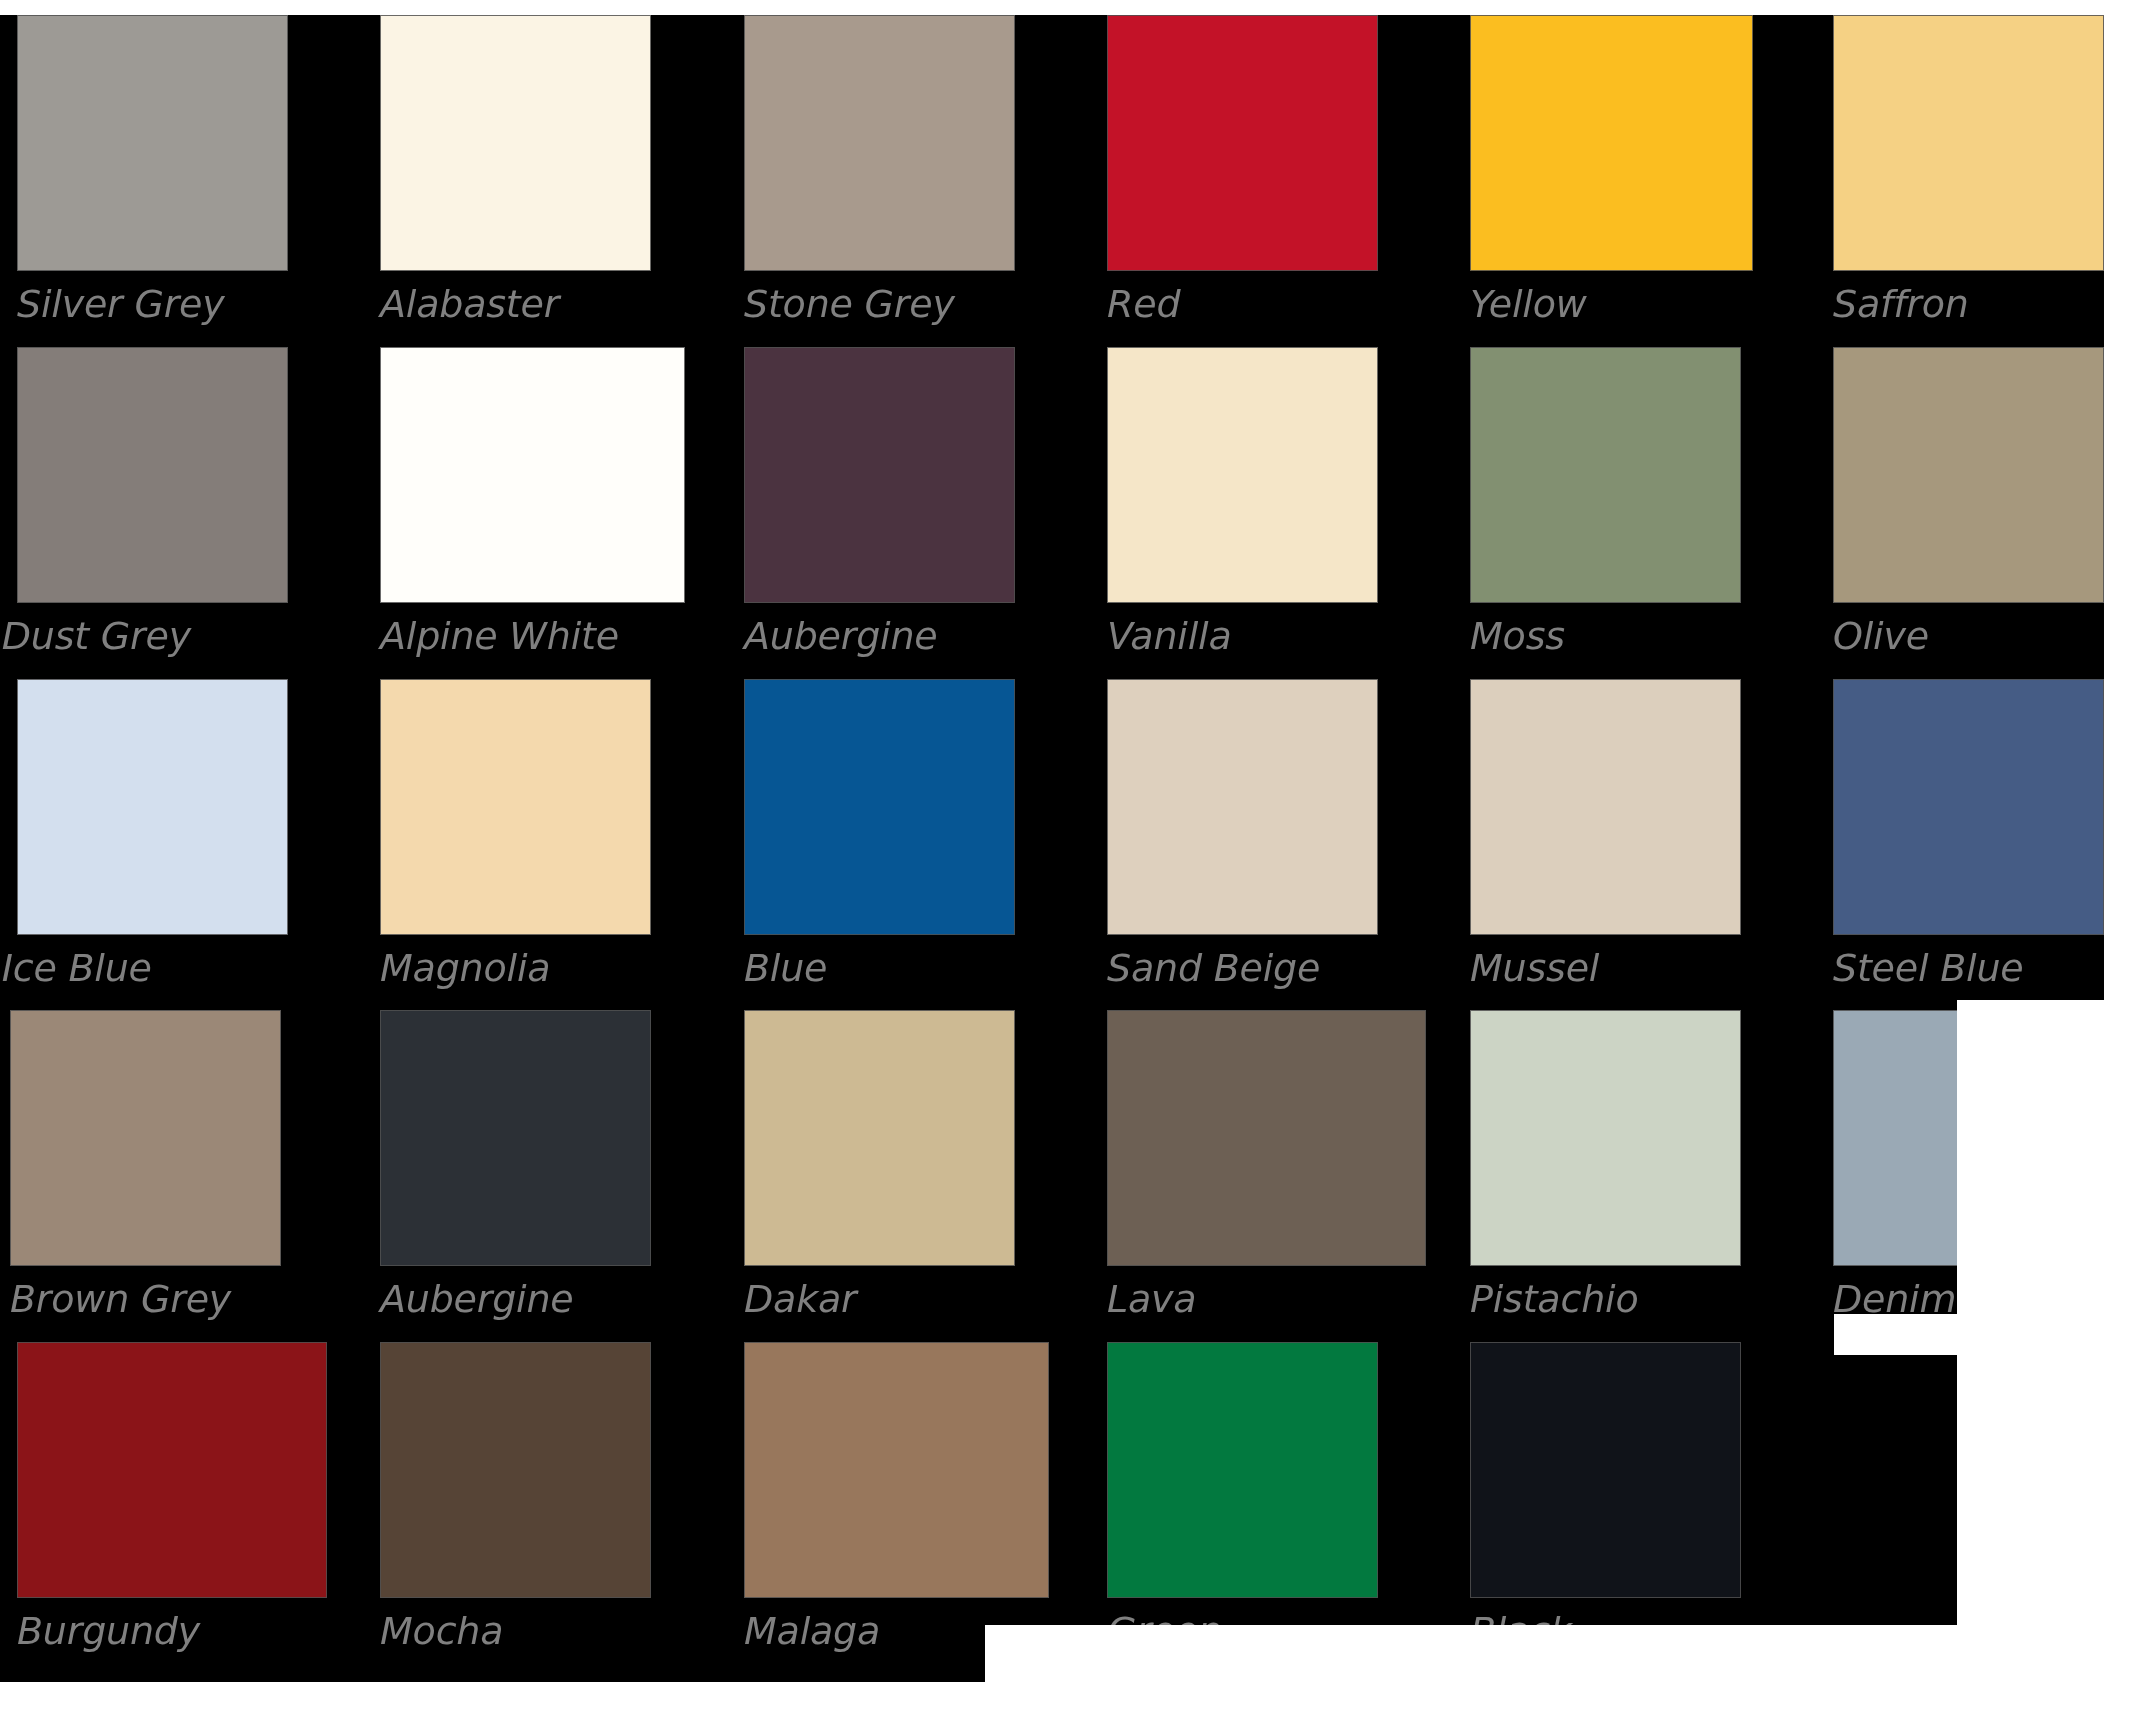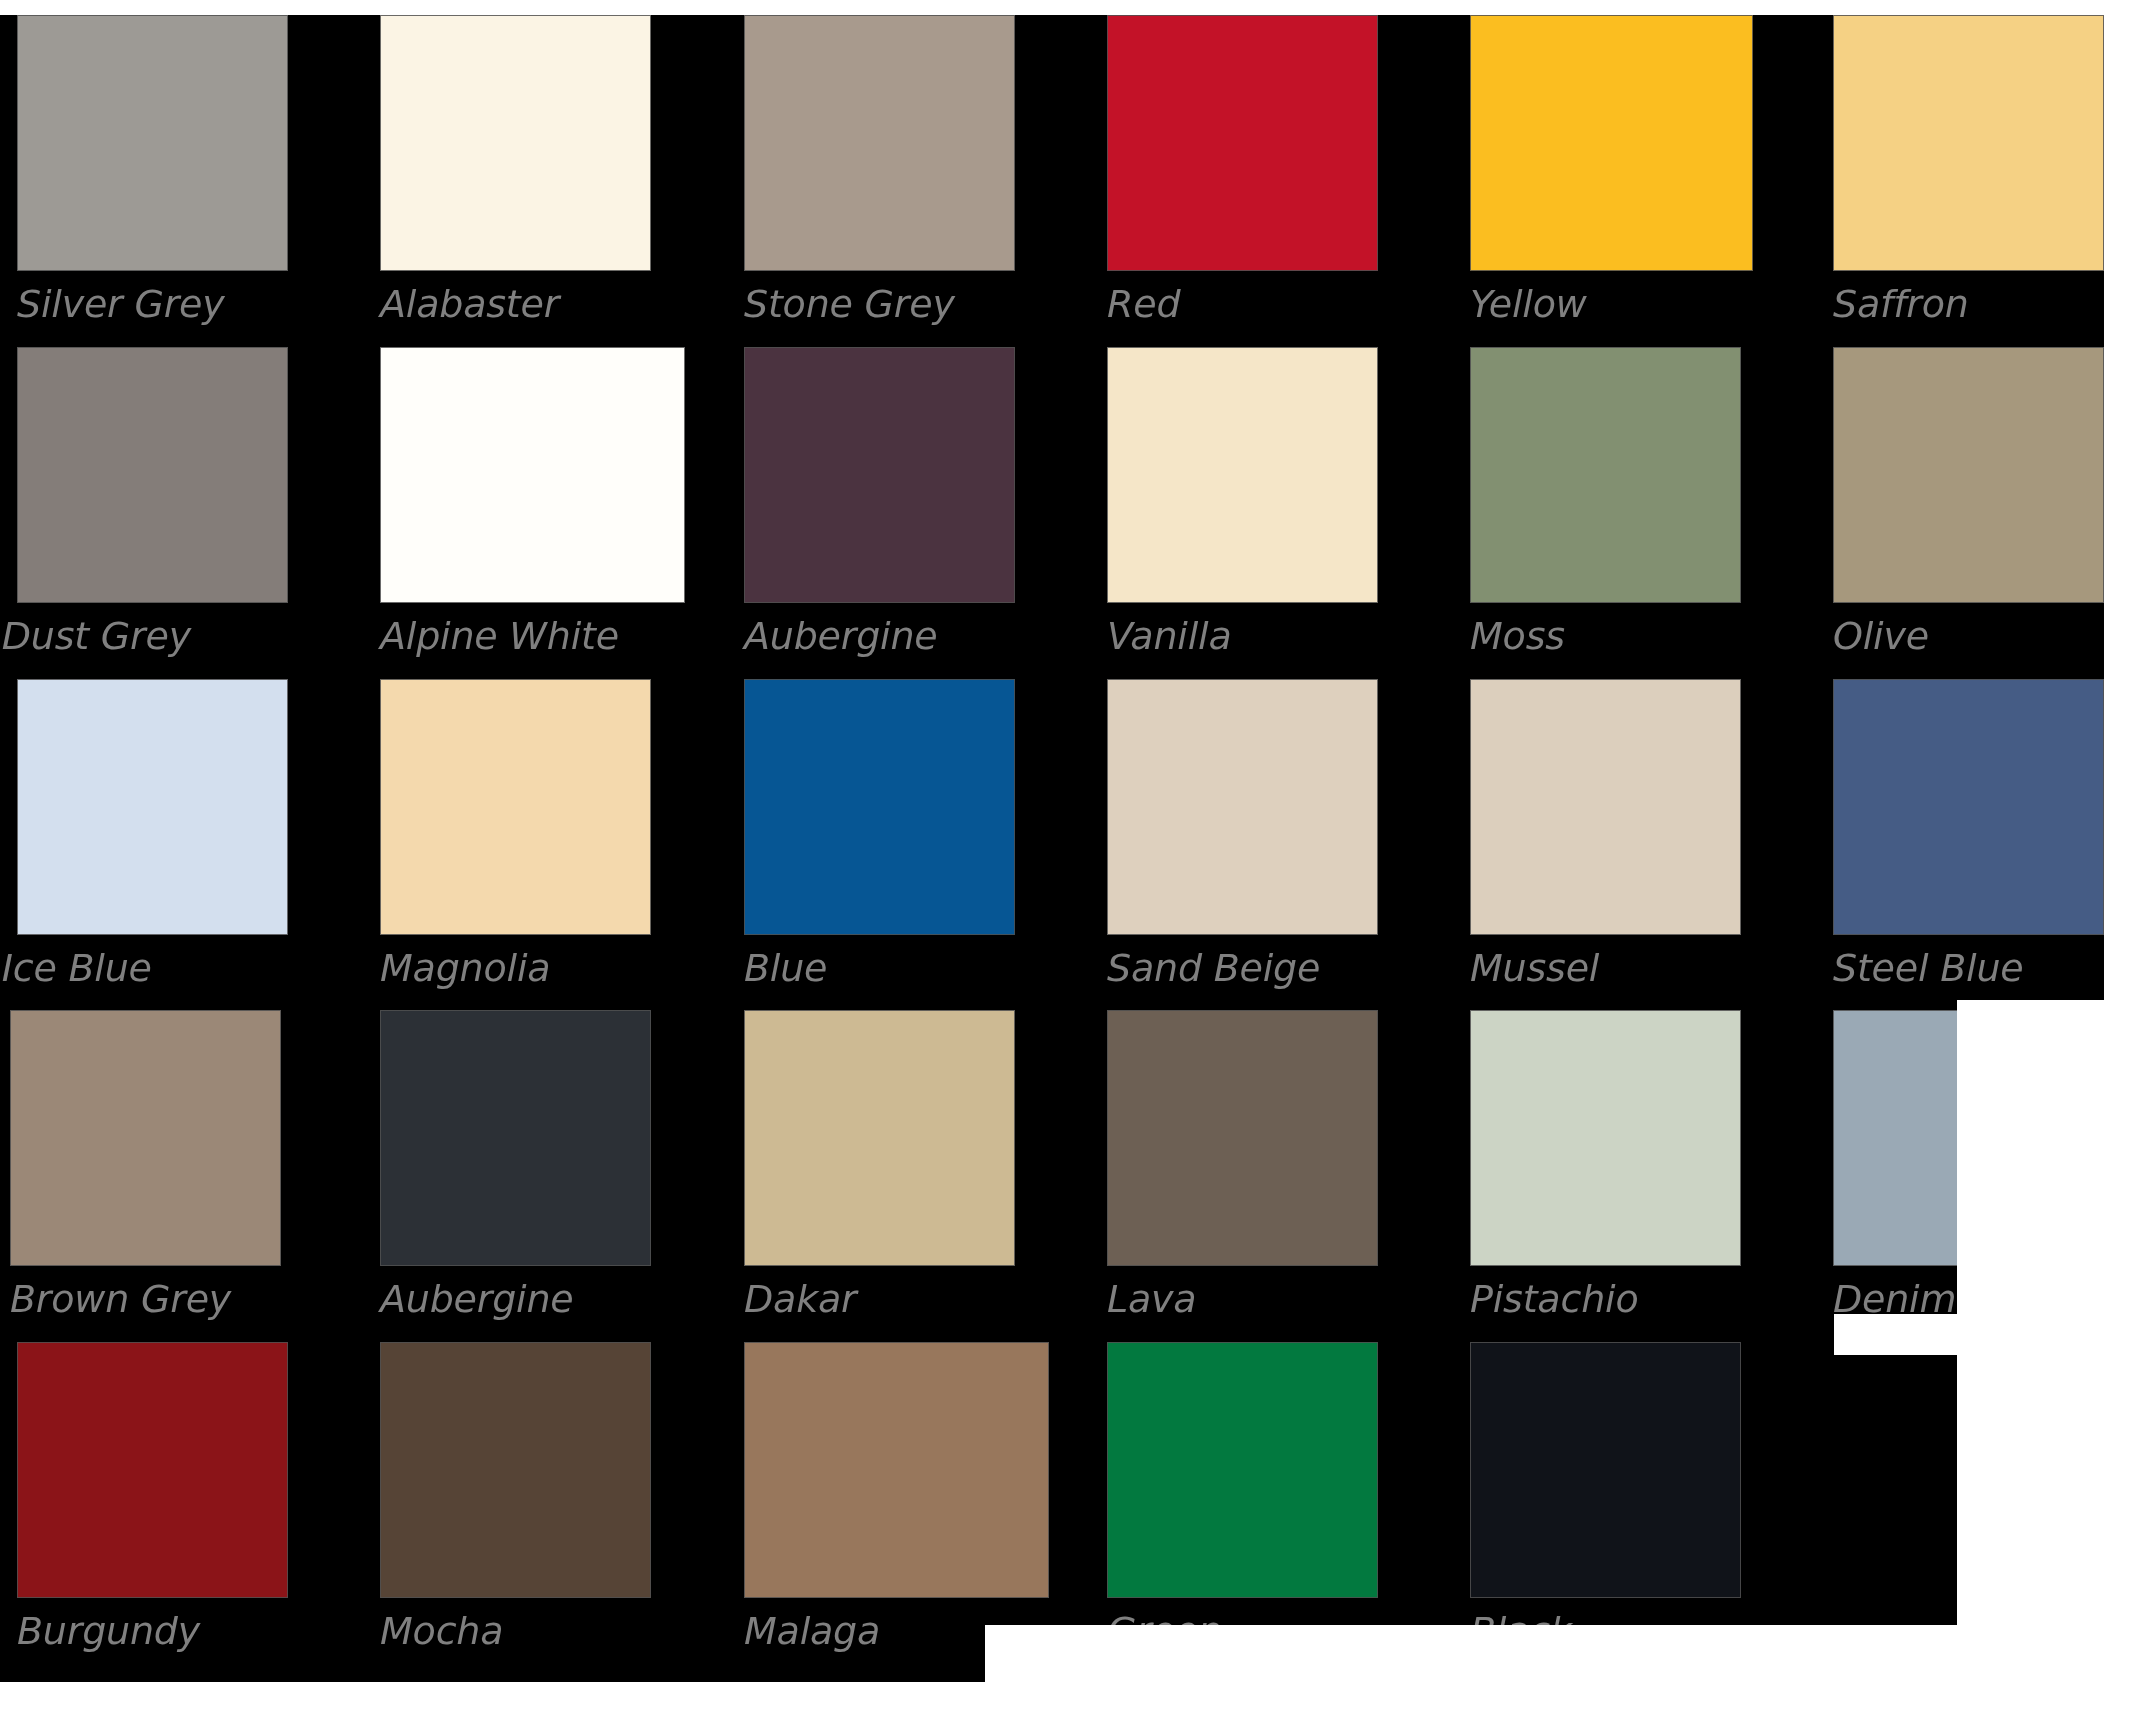--- a/index.html
+++ b/index.html
@@ -157,33 +157,33 @@
       <div class="chip-label">Brown Grey</div>
     </div>
     <div class="cell" style="left: 380px; top: 1010px; width: 271px; height: 315px;">
       <div class="chip" style="background: rgb(44, 48, 54);"></div>
       <div class="chip-label">Aubergine</div>
     </div>
     <div class="cell" style="left: 744px; top: 1010px; width: 271px; height: 315px;">
       <div class="chip" style="background: rgb(205, 186, 147);"></div>
       <div class="chip-label">Dakar</div>
     </div>
-    <div class="cell" style="left: 1107px; top: 1010px; width: 271px; height: 315px;">
+    <div class="cell" style="left: 1107px; top: 1010px; width: 271px; height: 315px; padding-left: 48px;">
       <div class="chip" style="background: rgb(109, 96, 84);"></div>
       <div class="chip-label">Lava</div>
     </div>
     <div class="cell" style="left: 1470px; top: 1010px; width: 271px; height: 315px;">
       <div class="chip" style="background: rgb(204, 212, 197);"></div>
       <div class="chip-label">Pistachio</div>
     </div>
     <div class="cell" style="left: 1833px; top: 1010px; width: 271px; height: 315px;">
       <div class="chip" style="background: rgb(154, 169, 181);"></div>
       <div class="chip-label">Denim</div>
     </div>
-    <div class="cell" style="left: 17px; top: 1342px; width: 271px; height: 315px;">
+    <div class="cell" style="left: 17px; top: 1342px; width: 310px; height: 315px;">
       <div class="chip" style="background: rgb(139, 20, 24);"></div>
       <div class="chip-label">Burgundy</div>
     </div>
     <div class="cell" style="left: 380px; top: 1342px; width: 271px; height: 315px;">
       <div class="chip" style="background: rgb(86, 68, 54);"></div>
       <div class="chip-label">Mocha</div>
     </div>
     <div class="cell" style="left: 744px; top: 1342px; width: 305px; height: 315px;">
       <div class="chip" style="background: rgb(152, 119, 92);"></div>
       <div class="chip-label">Malaga</div>

